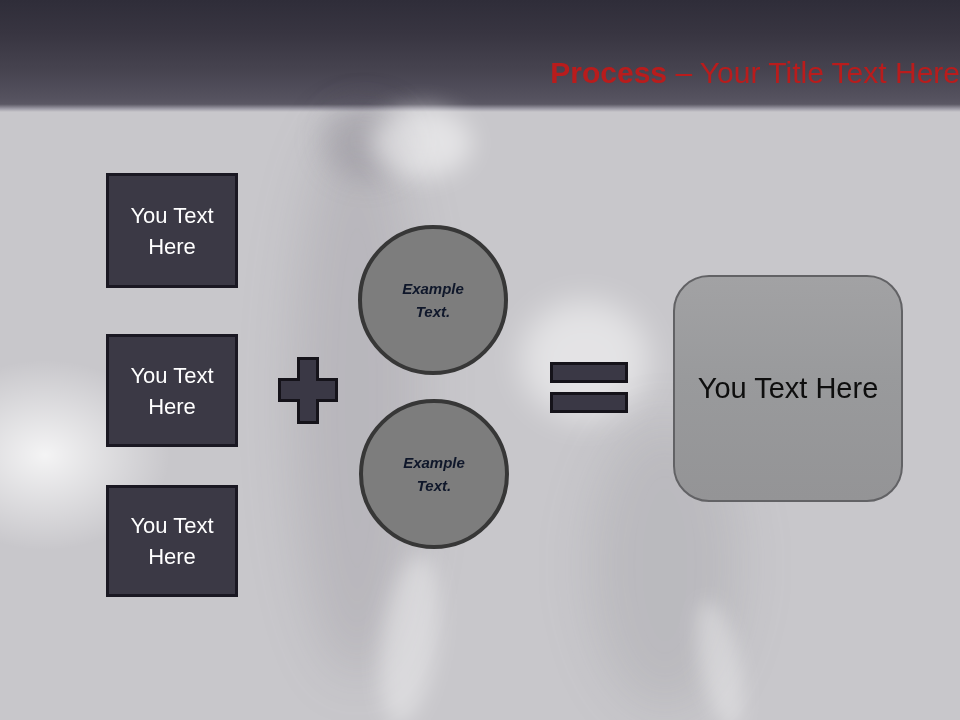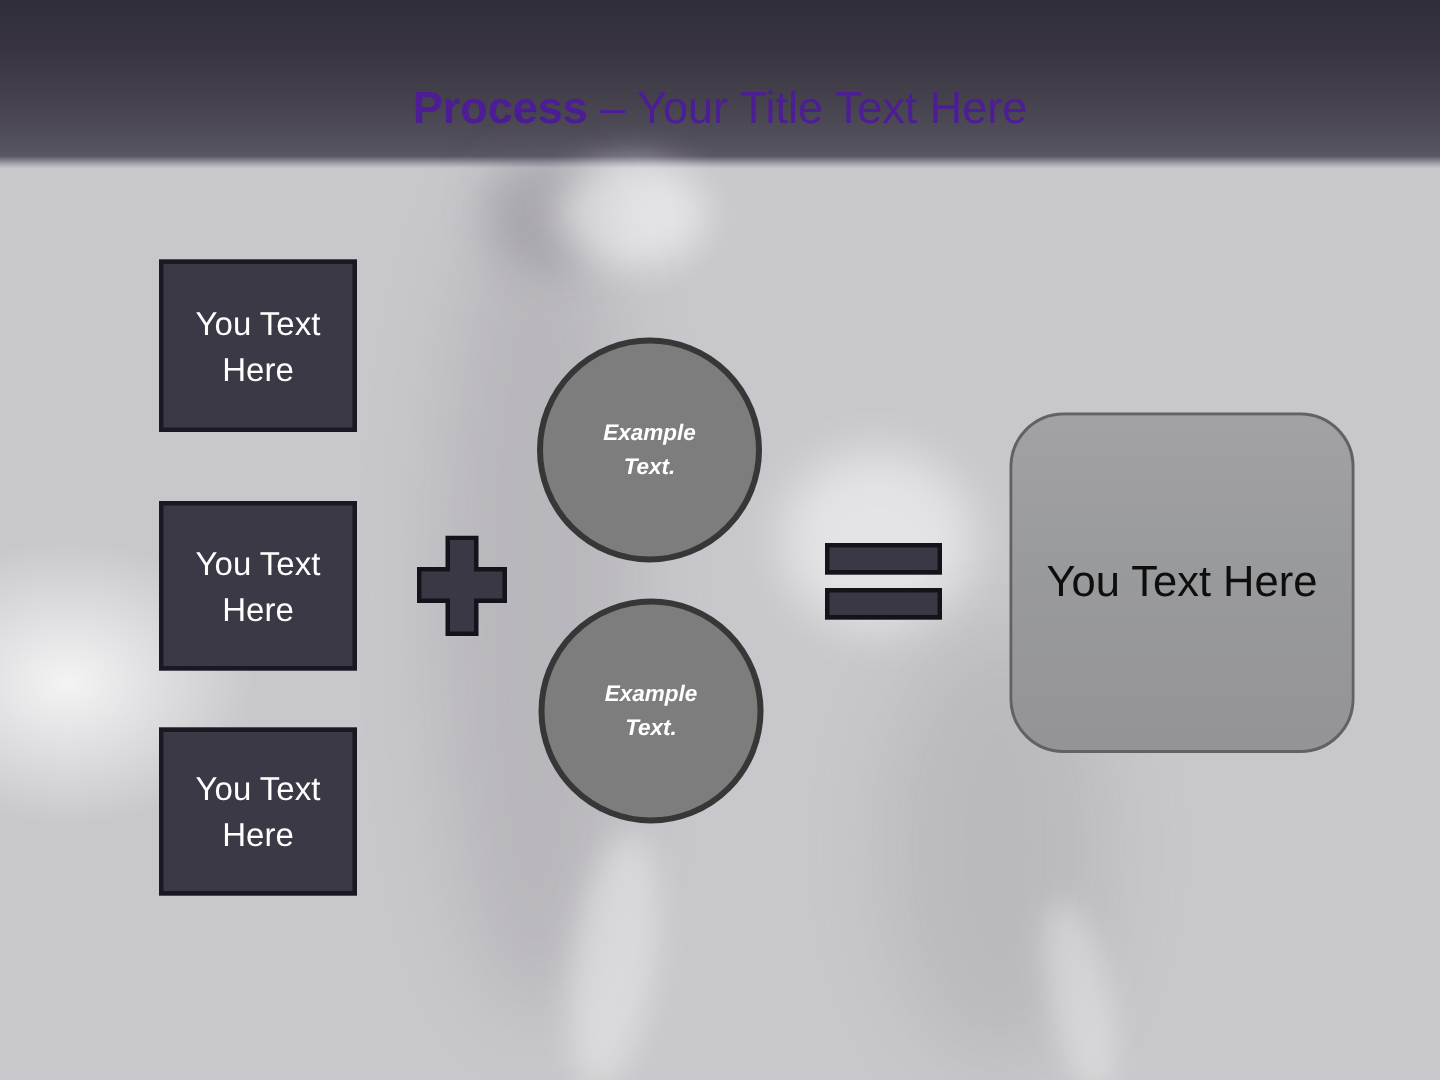--- a/index.html
+++ b/index.html
@@ -10,21 +10,21 @@
   }
   
   .header{
     position:absolute;left:0;top:0;width:100%;height:112px;
     background:linear-gradient(180deg,
       #2f2d39 0%, #383541 30%, #46434f 62%,
       #55525f 88%, #5b5864 93%, #9c9aa5 97%, #c8c7cb 100%);
   }
   .title{
     position:absolute;left:0;top:56px;width:100%;
-    text-align:center;color:#4c1d95;font-size:30px;line-height:34px;
+    text-align:right;color:#b91c1c;font-size:30px;line-height:34px;
     white-space:nowrap;
   }
   .title .bold{font-weight:700;}
   
   .bg-art div{position:absolute;border-radius:50%;}
   .fig-column{left:292px;top:118px;width:130px;height:560px;
     background:rgba(104,101,114,0.16);filter:blur(26px);}
   .fig-head-dark{left:322px;top:100px;width:90px;height:80px;
     background:rgba(96,93,106,0.22);filter:blur(14px);}
   .fig-face{left:372px;top:108px;width:100px;height:70px;
@@ -52,21 +52,21 @@
   .box3{top:485px;height:112px;}
   
   .plus{position:absolute;left:278px;top:357px;width:60px;height:67px;}
   .equals{position:absolute;left:550px;top:362px;display:flex;flex-direction:column;gap:9px;}
   .equals .bar{width:78px;height:21px;box-sizing:border-box;
     background:#3a3845;border:3px solid #15131a;}
   
   .circle{
     position:absolute;width:150px;height:150px;border-radius:50%;
     box-sizing:border-box;background:#7d7d7d;border:4px solid #373737;
-    color:#ffffff;font-weight:700;font-style:italic;font-size:15px;line-height:23px;
+    color:#0f172a;font-weight:700;font-style:italic;font-size:15px;line-height:23px;
     display:flex;align-items:center;justify-content:center;text-align:center;
   }
   .circle .txt{width:84px;}
   .circle1{left:358px;top:225px;}
   .circle2{left:359px;top:399px;}
   
   .result{
     position:absolute;left:673px;top:275px;width:230px;height:227px;
     box-sizing:border-box;border:2px solid #626265;border-radius:36px;
     background:linear-gradient(180deg,#a2a2a4 0%,#999a9c 45%,#949496 100%);

